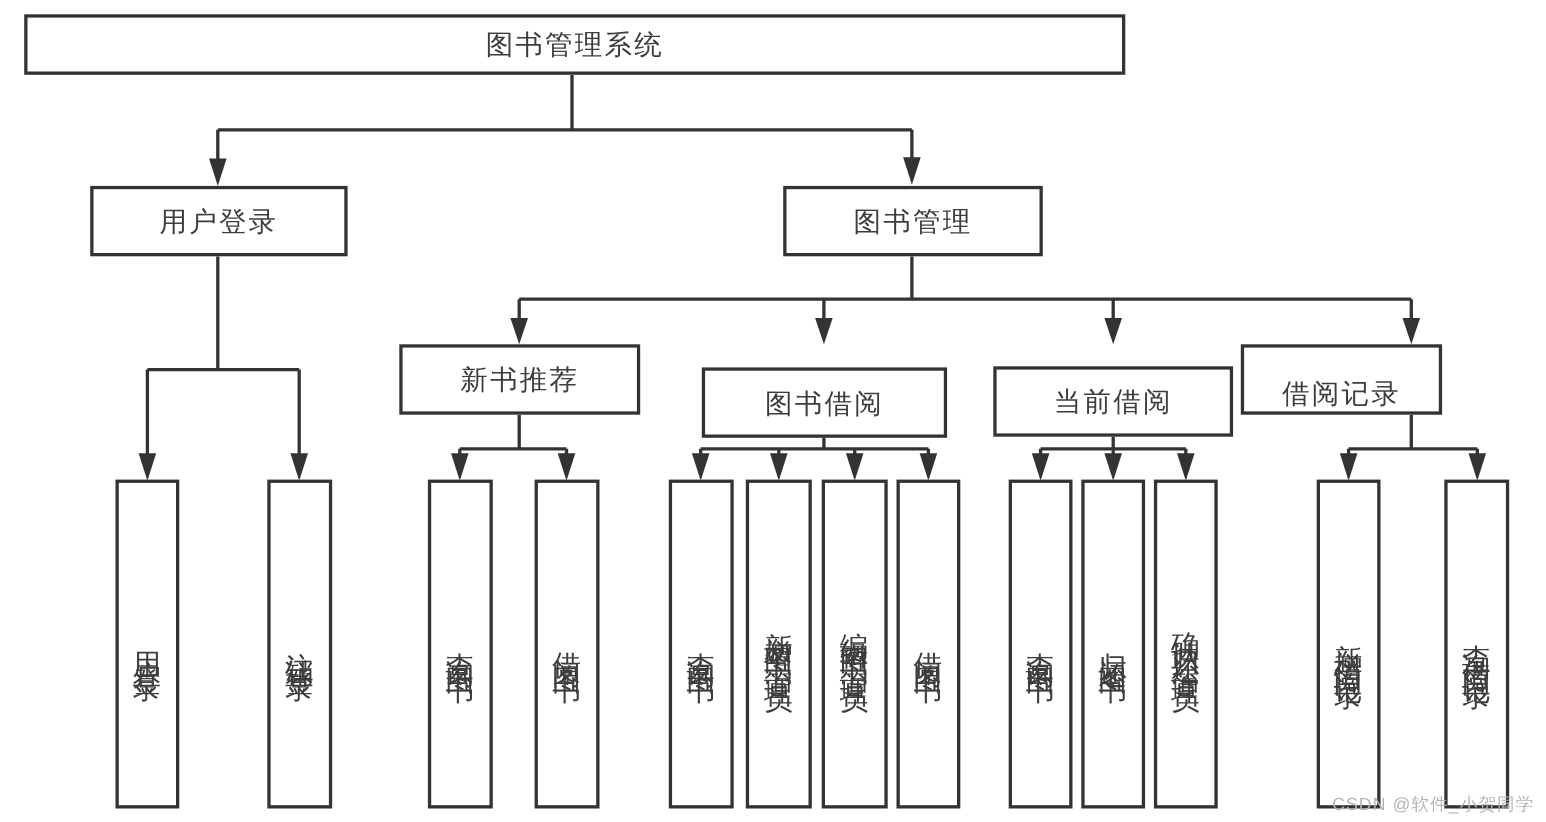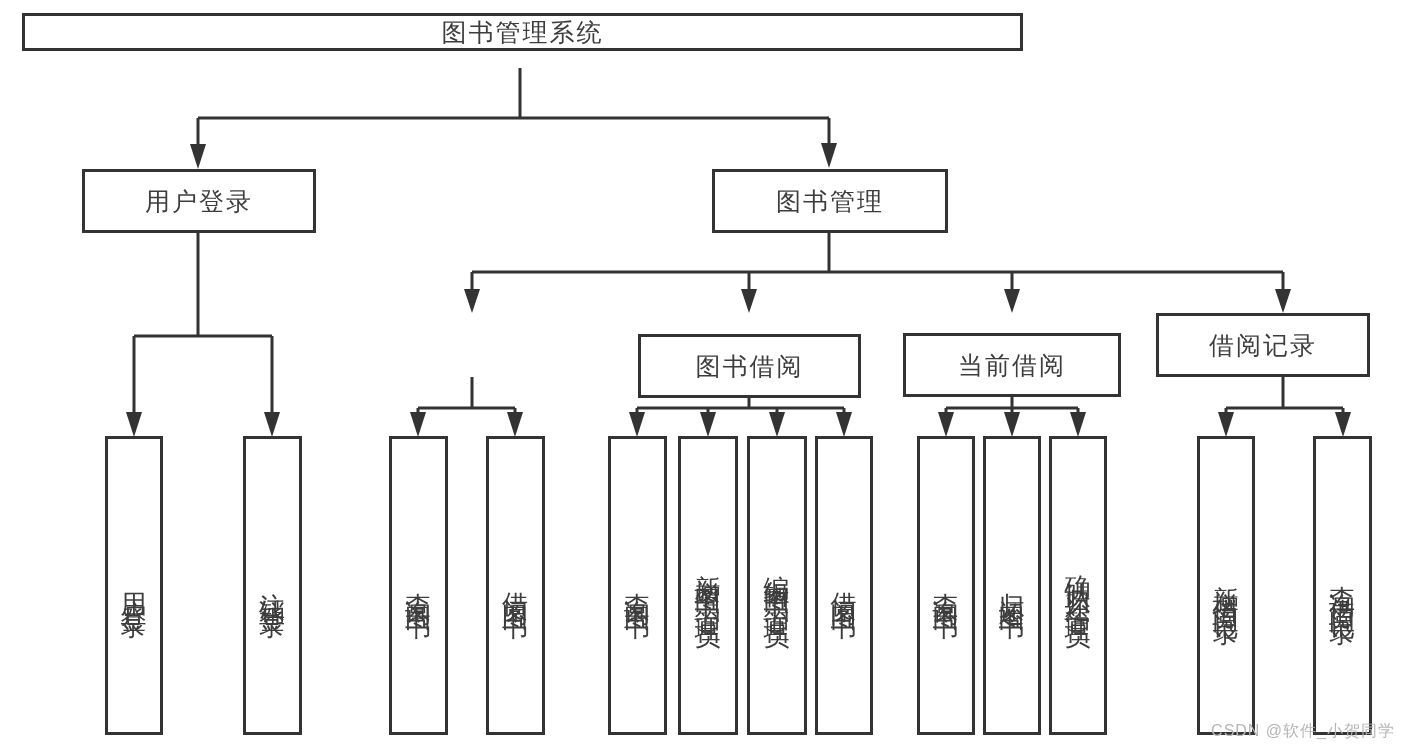--- a/index.html
+++ b/index.html
@@ -16,21 +16,21 @@
     position: absolute;
     box-sizing: border-box;
     border: 3px solid #333333;
     background: #ffffff;
     display: flex;
     align-items: center;
     justify-content: center;
     color: #3d3d3d;
   }
   .h-node { font-size: 25px; letter-spacing: 2px; }
-  .root-node { left: 22px; top: 13px; width: 1001px; height: 38px; }
+  .root-node { left: 22px; top: 13px; width: 1001px; height: 55px; }
   .l2-node, .l3-node { height: 64px; }
   .leaf { top: 436px; height: 299px; }
   .v-label {
     writing-mode: vertical-rl;
     font-size: 26px;
     letter-spacing: 7px;
     line-height: 1;
     white-space: nowrap;
   }
   .watermark {
@@ -92,27 +92,30 @@
     <span>图书管理系统</span>
   </div>
 
   <div class="node h-node l2-node" style="left:82px; top:169px; width:234px;">
     <span>用户登录</span>
   </div>
   <div class="node h-node l2-node" style="left:712px; top:169px; width:236px;justify-content:center;">
     <span>图书管理</span>
   </div>
 
+  <div class="node h-node l3-node" style="left:363px; top:313px; width:219px;">
+    <span>新书推荐</span>
+  </div>
   <div class="node h-node l3-node" style="left:638px; top:313px; width:223px;margin-top:21px;">
     <span>图书借阅</span>
   </div>
   <div class="node h-node l3-node" style="left:903px; top:313px; width:218px;margin-top:20px;">
     <span>当前借阅</span>
   </div>
-  <div class="node h-node l3-node" style="left:1156px; top:313px; width:214px;">
+  <div class="node h-node l3-node" style="left:1128px; top:313px; width:183px;align-items:flex-end;">
     <span>借阅记录</span>
   </div>
 
   <div class="node leaf" style="left:105px; width:58px;">
     <span class="v-label">用户登录</span>
   </div>
   <div class="node leaf" style="left:243px; width:59px;">
     <span class="v-label">注销登录</span>
   </div>
 

